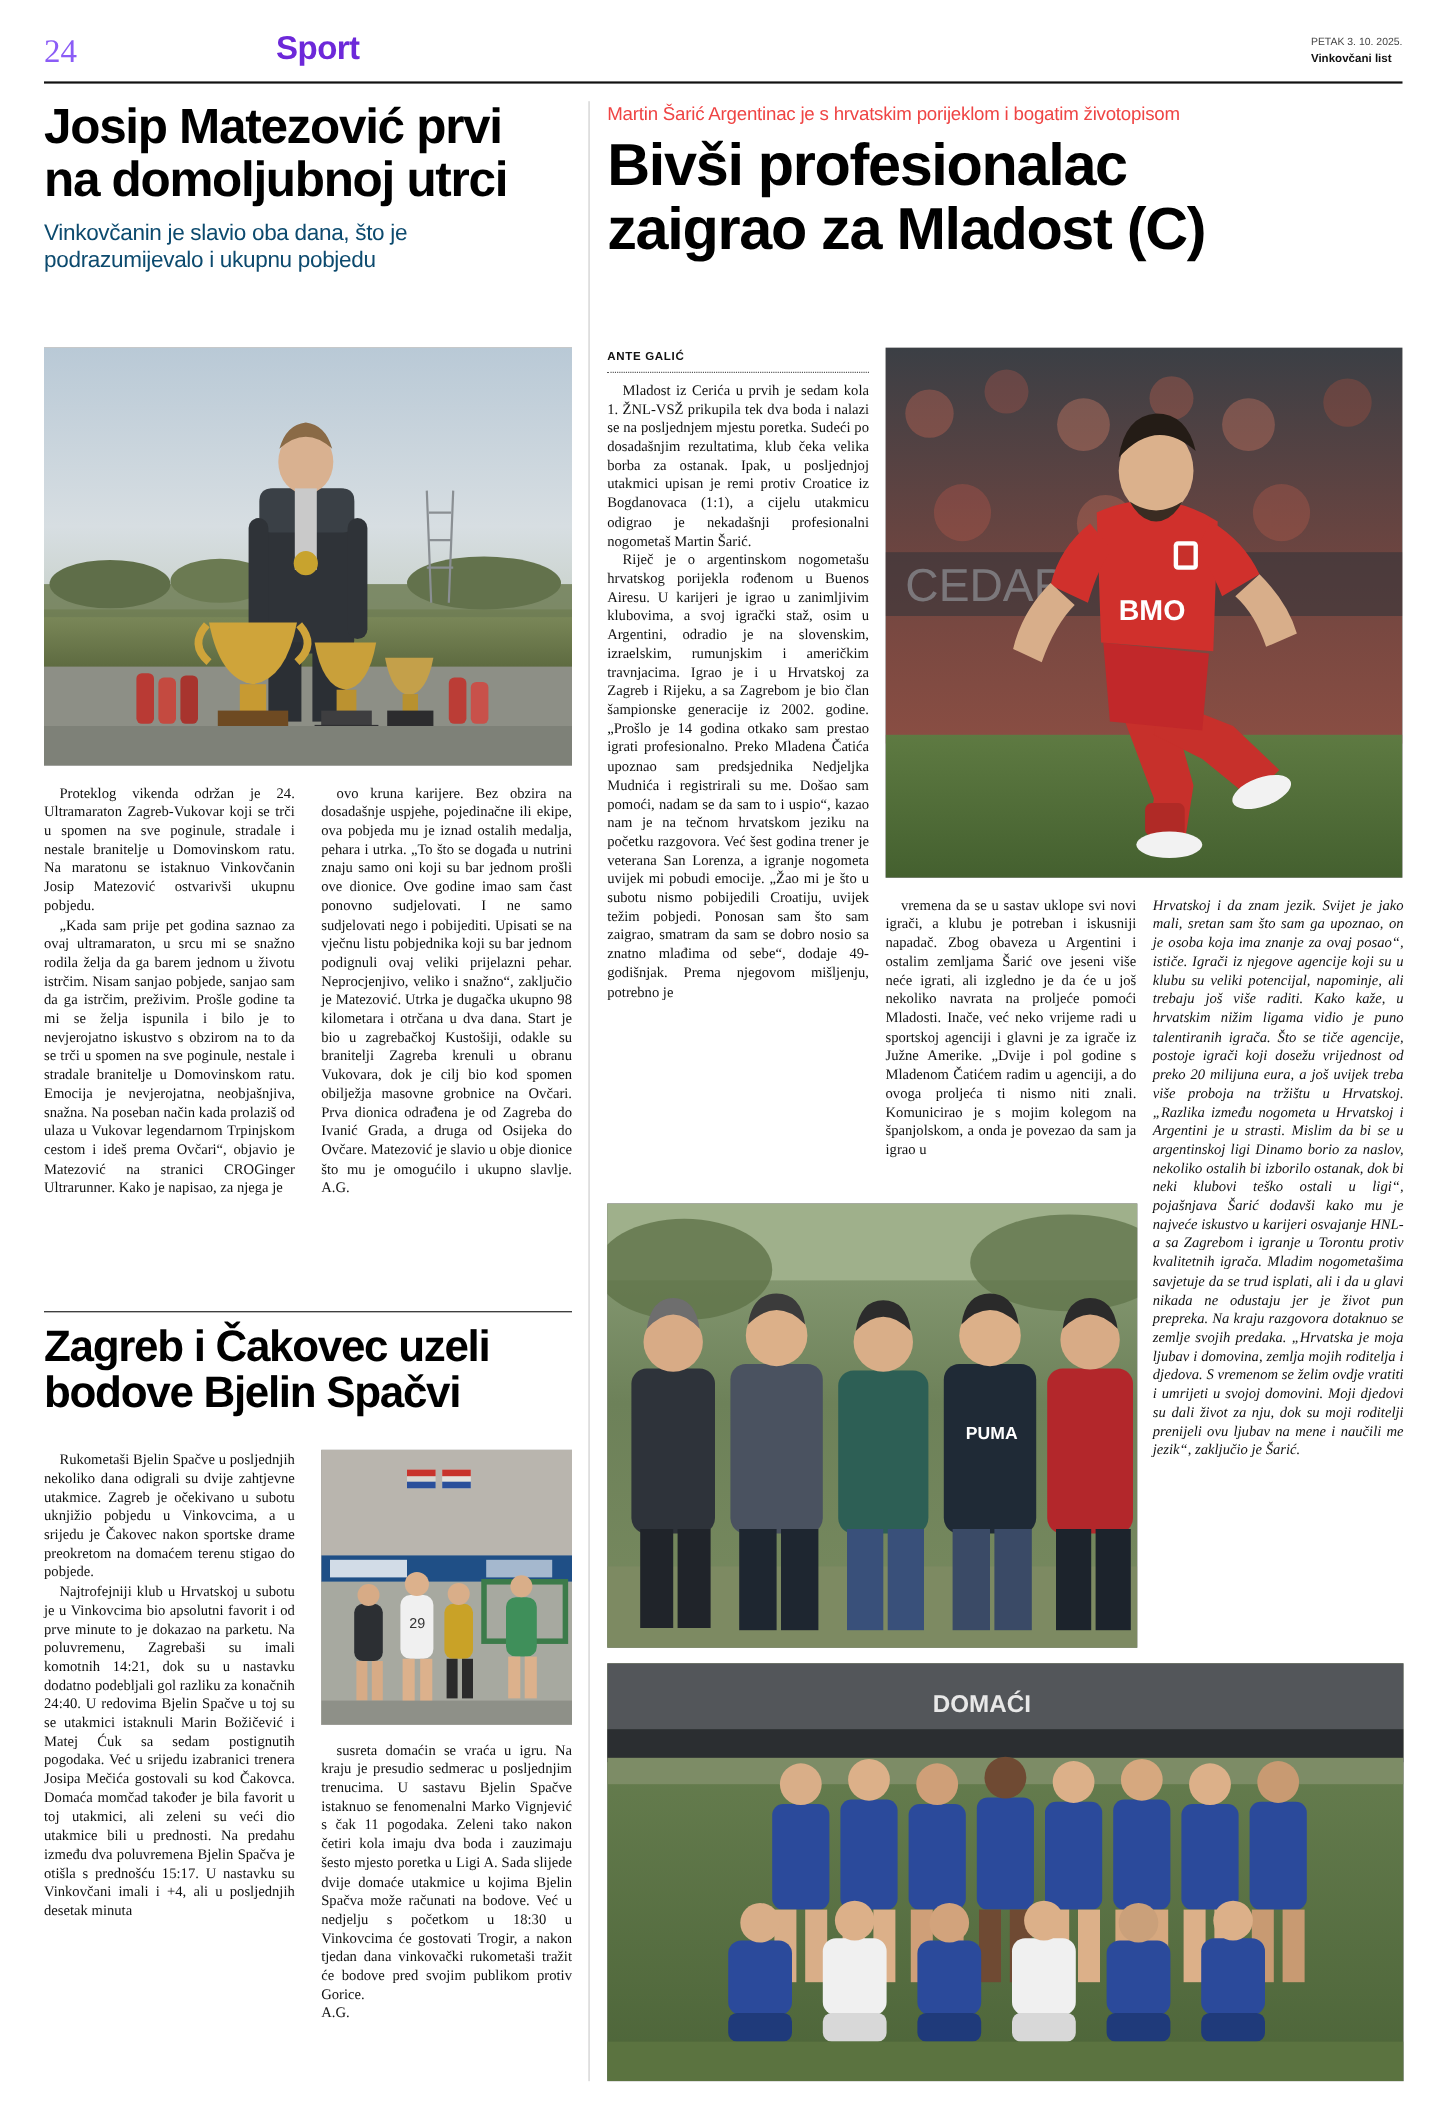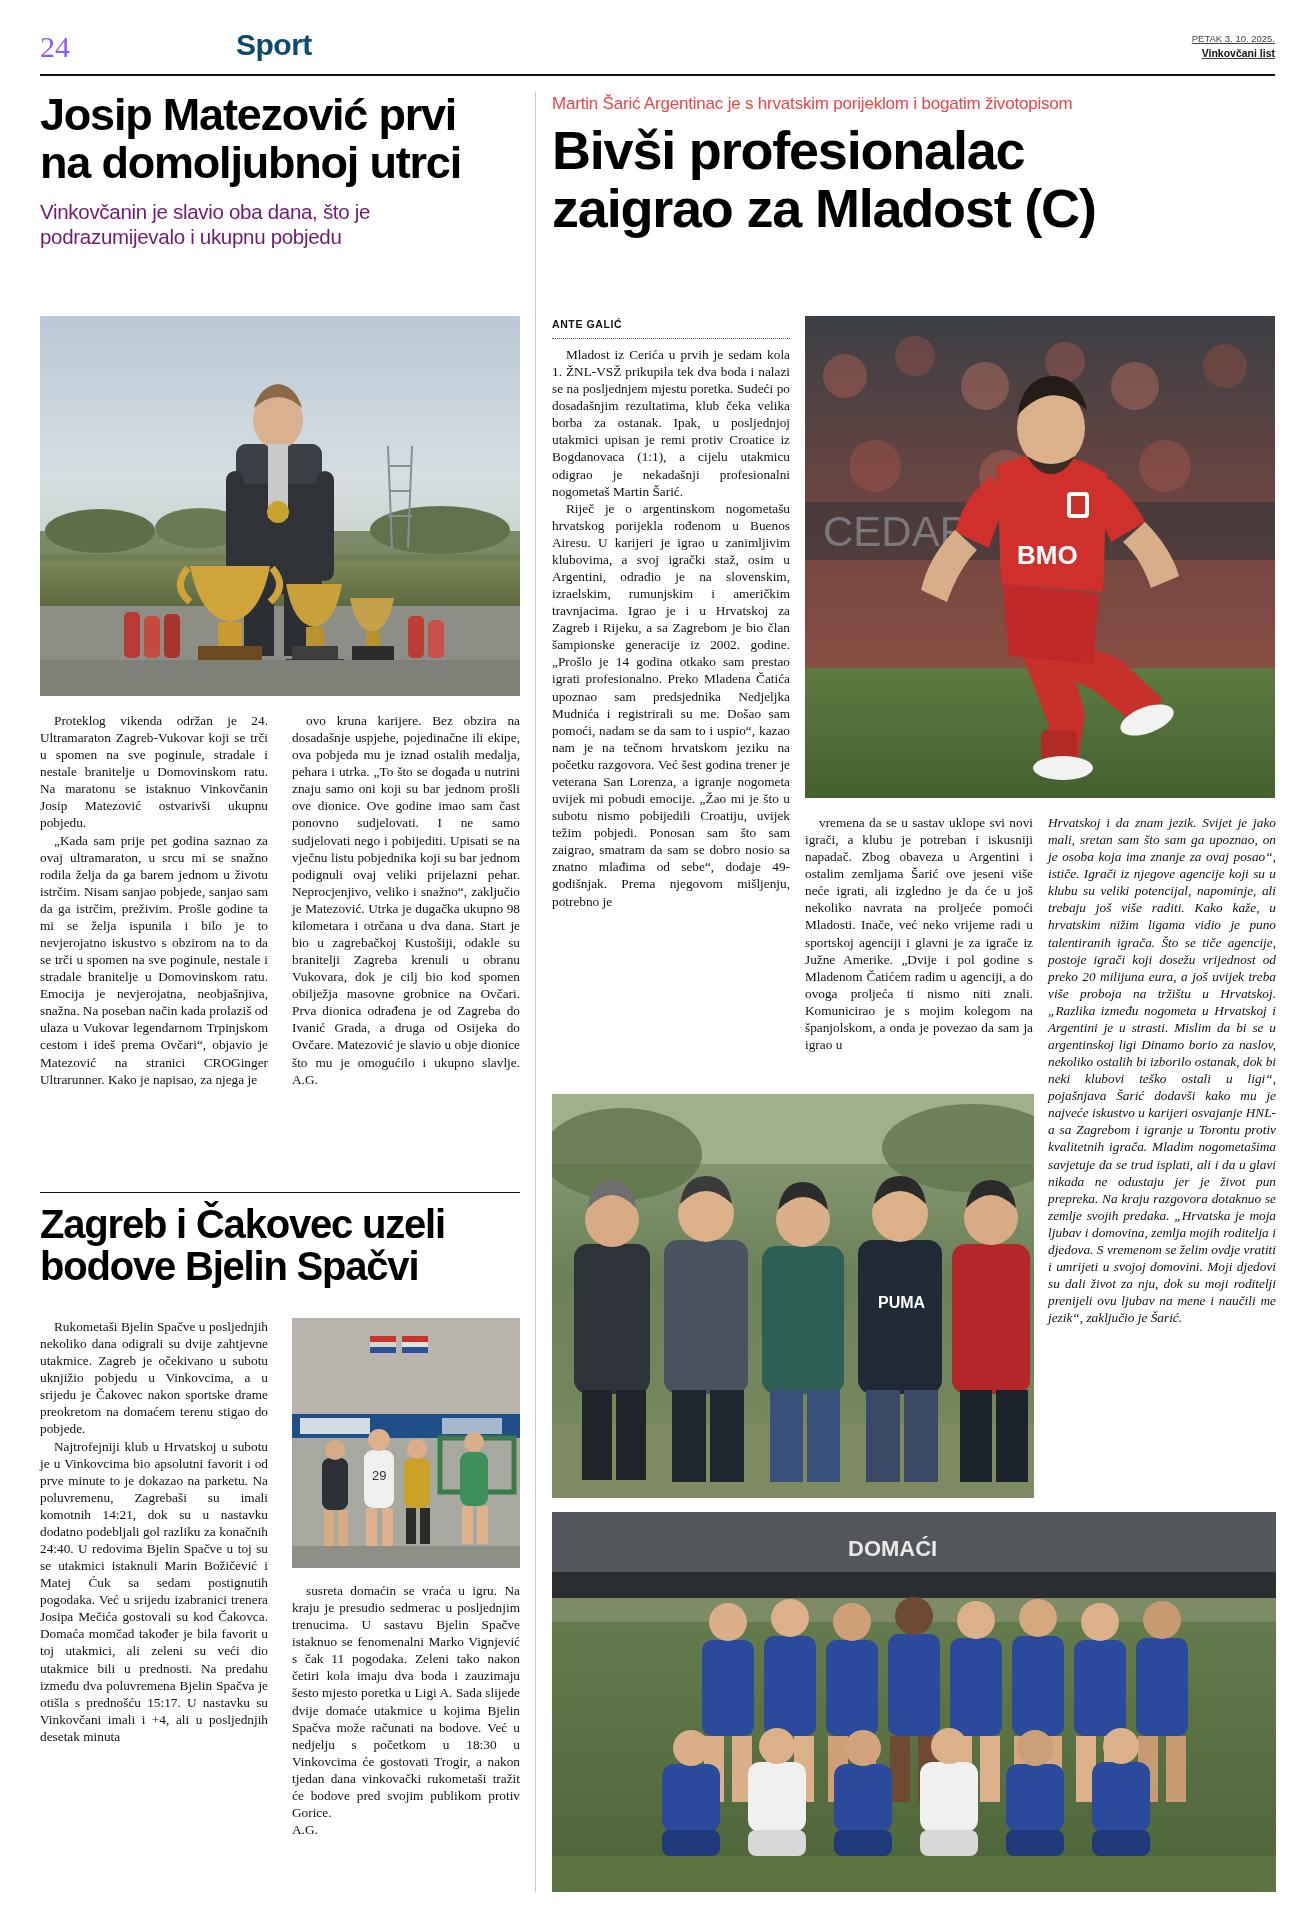--- a/index.html
+++ b/index.html
@@ -29,38 +29,37 @@
   .folio {
     position: absolute;
     left: 0;
     top: 2px;
     font-size: 30px;
     font-family: "Liberation Serif", serif;
     color: #8b5cf6;
   }
   .section-name {
     position: absolute;
-    left: 196px;
+    left: 211px;
     top: 0px;
     font-size: 30px;
     font-weight: bold;
     font-family: "Liberation Sans", sans-serif;
     letter-spacing: -0.5px;
-    color: #0c4a6e;
+    color: #6d28d9;
   }
   .issue-date {
     position: absolute;
     right: 0;
     top: 4px;
-    text-align: right;
+    text-align: left;
     font-family: "Liberation Sans", sans-serif;
     font-size: 9.5px;
     color: #444;
     line-height: 1.45;
-    text-decoration: underline;
   }
   .issue-paper {
     font-weight: bold;
     font-size: 10.5px;
     color: #111;
   }
 
   
   .col { position: absolute; }
 
@@ -74,21 +73,21 @@
   }
   .kicker {
     font-family: "Liberation Sans", sans-serif;
     font-size: 17px;
     color: #ef4444;
     letter-spacing: -0.2px;
   }
   .subhead {
     font-family: "Liberation Sans", sans-serif;
     font-size: 20.5px;
-    color: #701a75;
+    color: #0c4a6e;
     line-height: 1.22;
     letter-spacing: -0.3px;
   }
   .byline {
     font-family: "Liberation Sans", sans-serif;
     font-size: 10.5px;
     font-weight: bold;
     letter-spacing: 0.6px;
     color: #111;
   }

